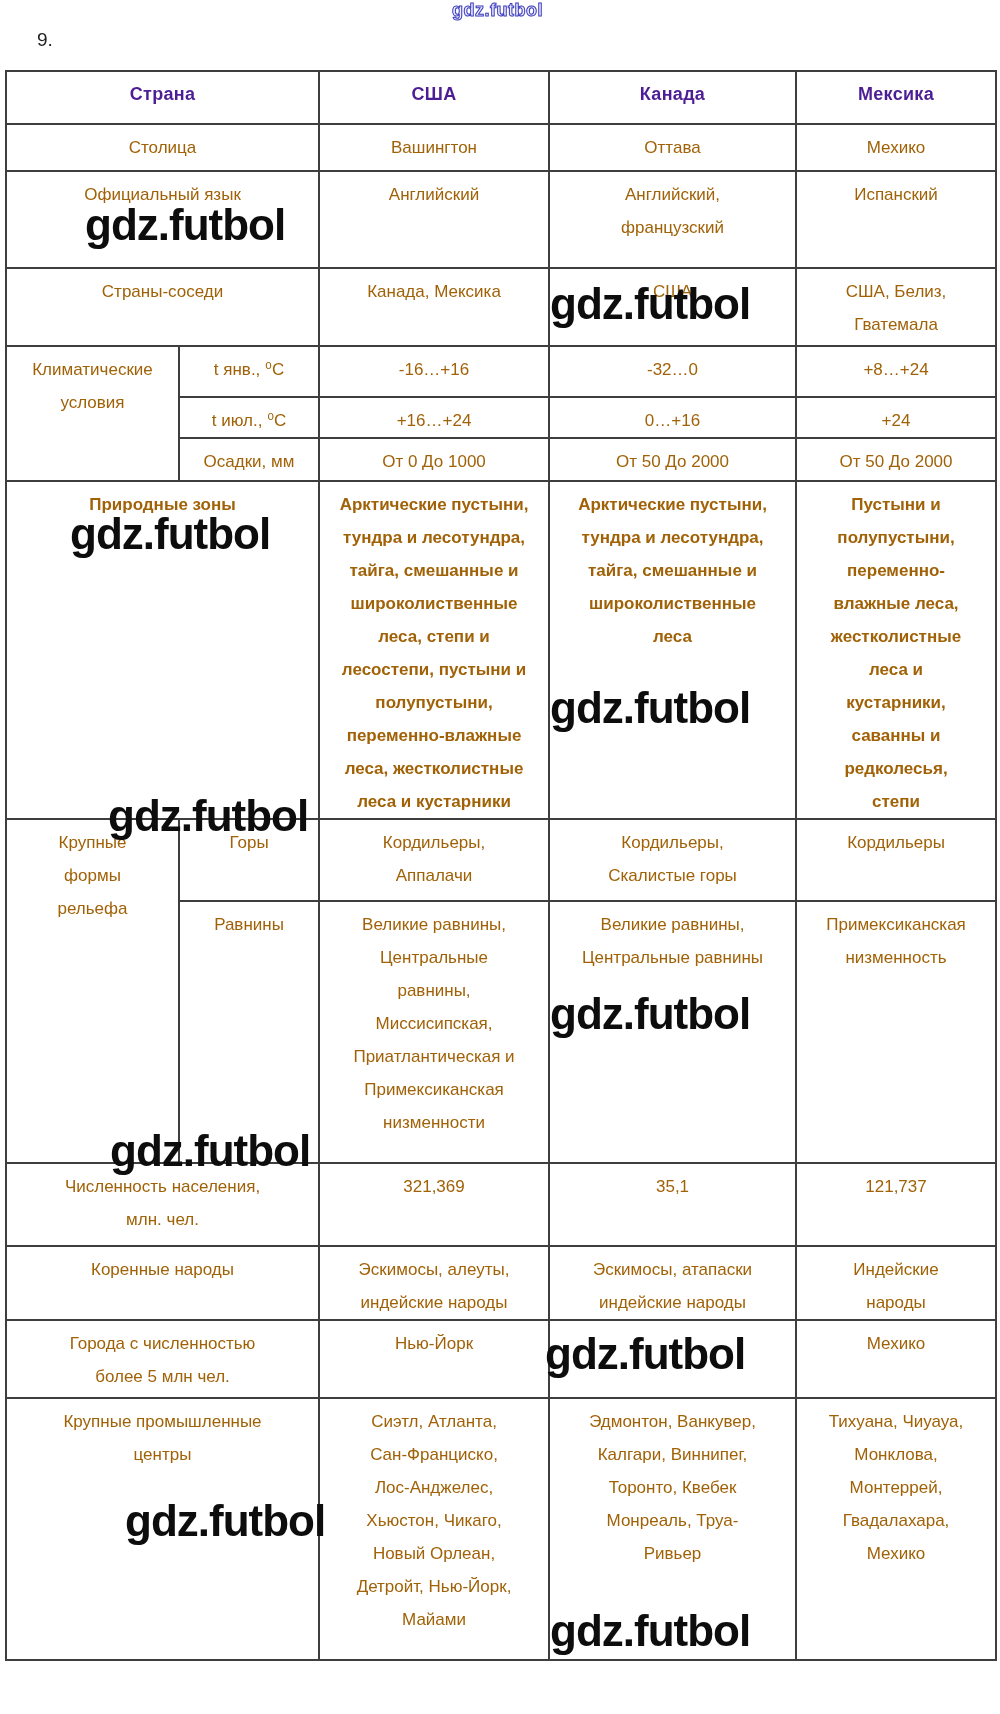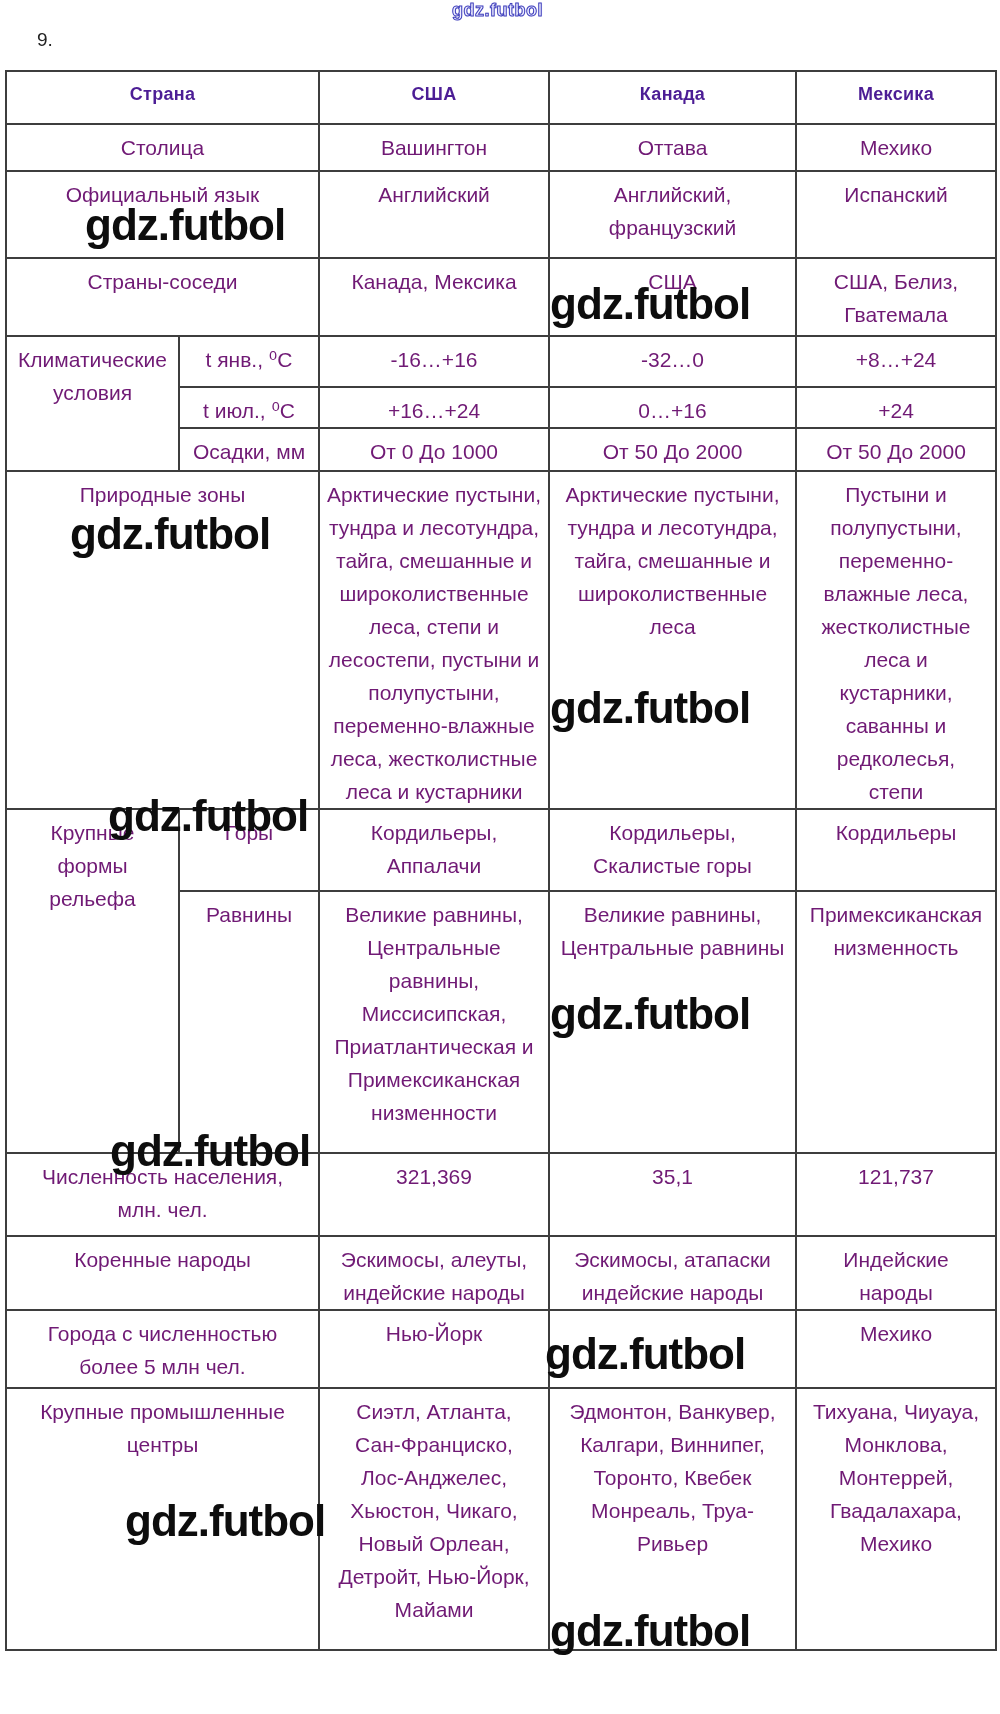--- a/index.html
+++ b/index.html
@@ -19,41 +19,41 @@
     position: absolute; left: 5px; top: 70px;
     width: 990px;
     border-collapse: collapse;
     table-layout: fixed;
   }
   table.cmp td, table.cmp th {
     border: 2px solid #3e3e3e;
     vertical-align: top;
     padding: 6px 4px 0 4px;
     text-align: center;
-    font-size: 21px;
+    font-size: 17px;
     line-height: 33px;
-    color: #701a75;
+    color: #a16207;
     white-space: pre-line;
     overflow: hidden;
   }
   table.cmp th {
     font-size: 18px;
     font-weight: bold;
     color: #4c1d95;
     letter-spacing: 0.3px;
   }
   
   tr.r-header   { height: 53px; }
   tr.r-capital  { height: 47px; }
-  tr.r-language { height: 87px; }
+  tr.r-language { height: 97px; }
   tr.r-neighbors{ height: 78px; }
   tr.r-jan      { height: 51px; }
   tr.r-jul      { height: 40px; }
   tr.r-precip   { height: 43px; }
-  tr.r-zones    { height: 307px; }
+  tr.r-zones    { height: 307px; font-weight: bold; }
   tr.r-mountains{ height: 82px; }
   tr.r-plains   { height: 262px; }
   tr.r-population{ height: 83px; margin-left: 12px; }
   tr.r-indigenous{ height: 66px; }
   tr.r-cities   { height: 78px; }
   tr.r-industrial{ height: 262px; }
   
   .wm {
     position: absolute;
     font-family: "Liberation Sans", "DejaVu Sans", sans-serif;

